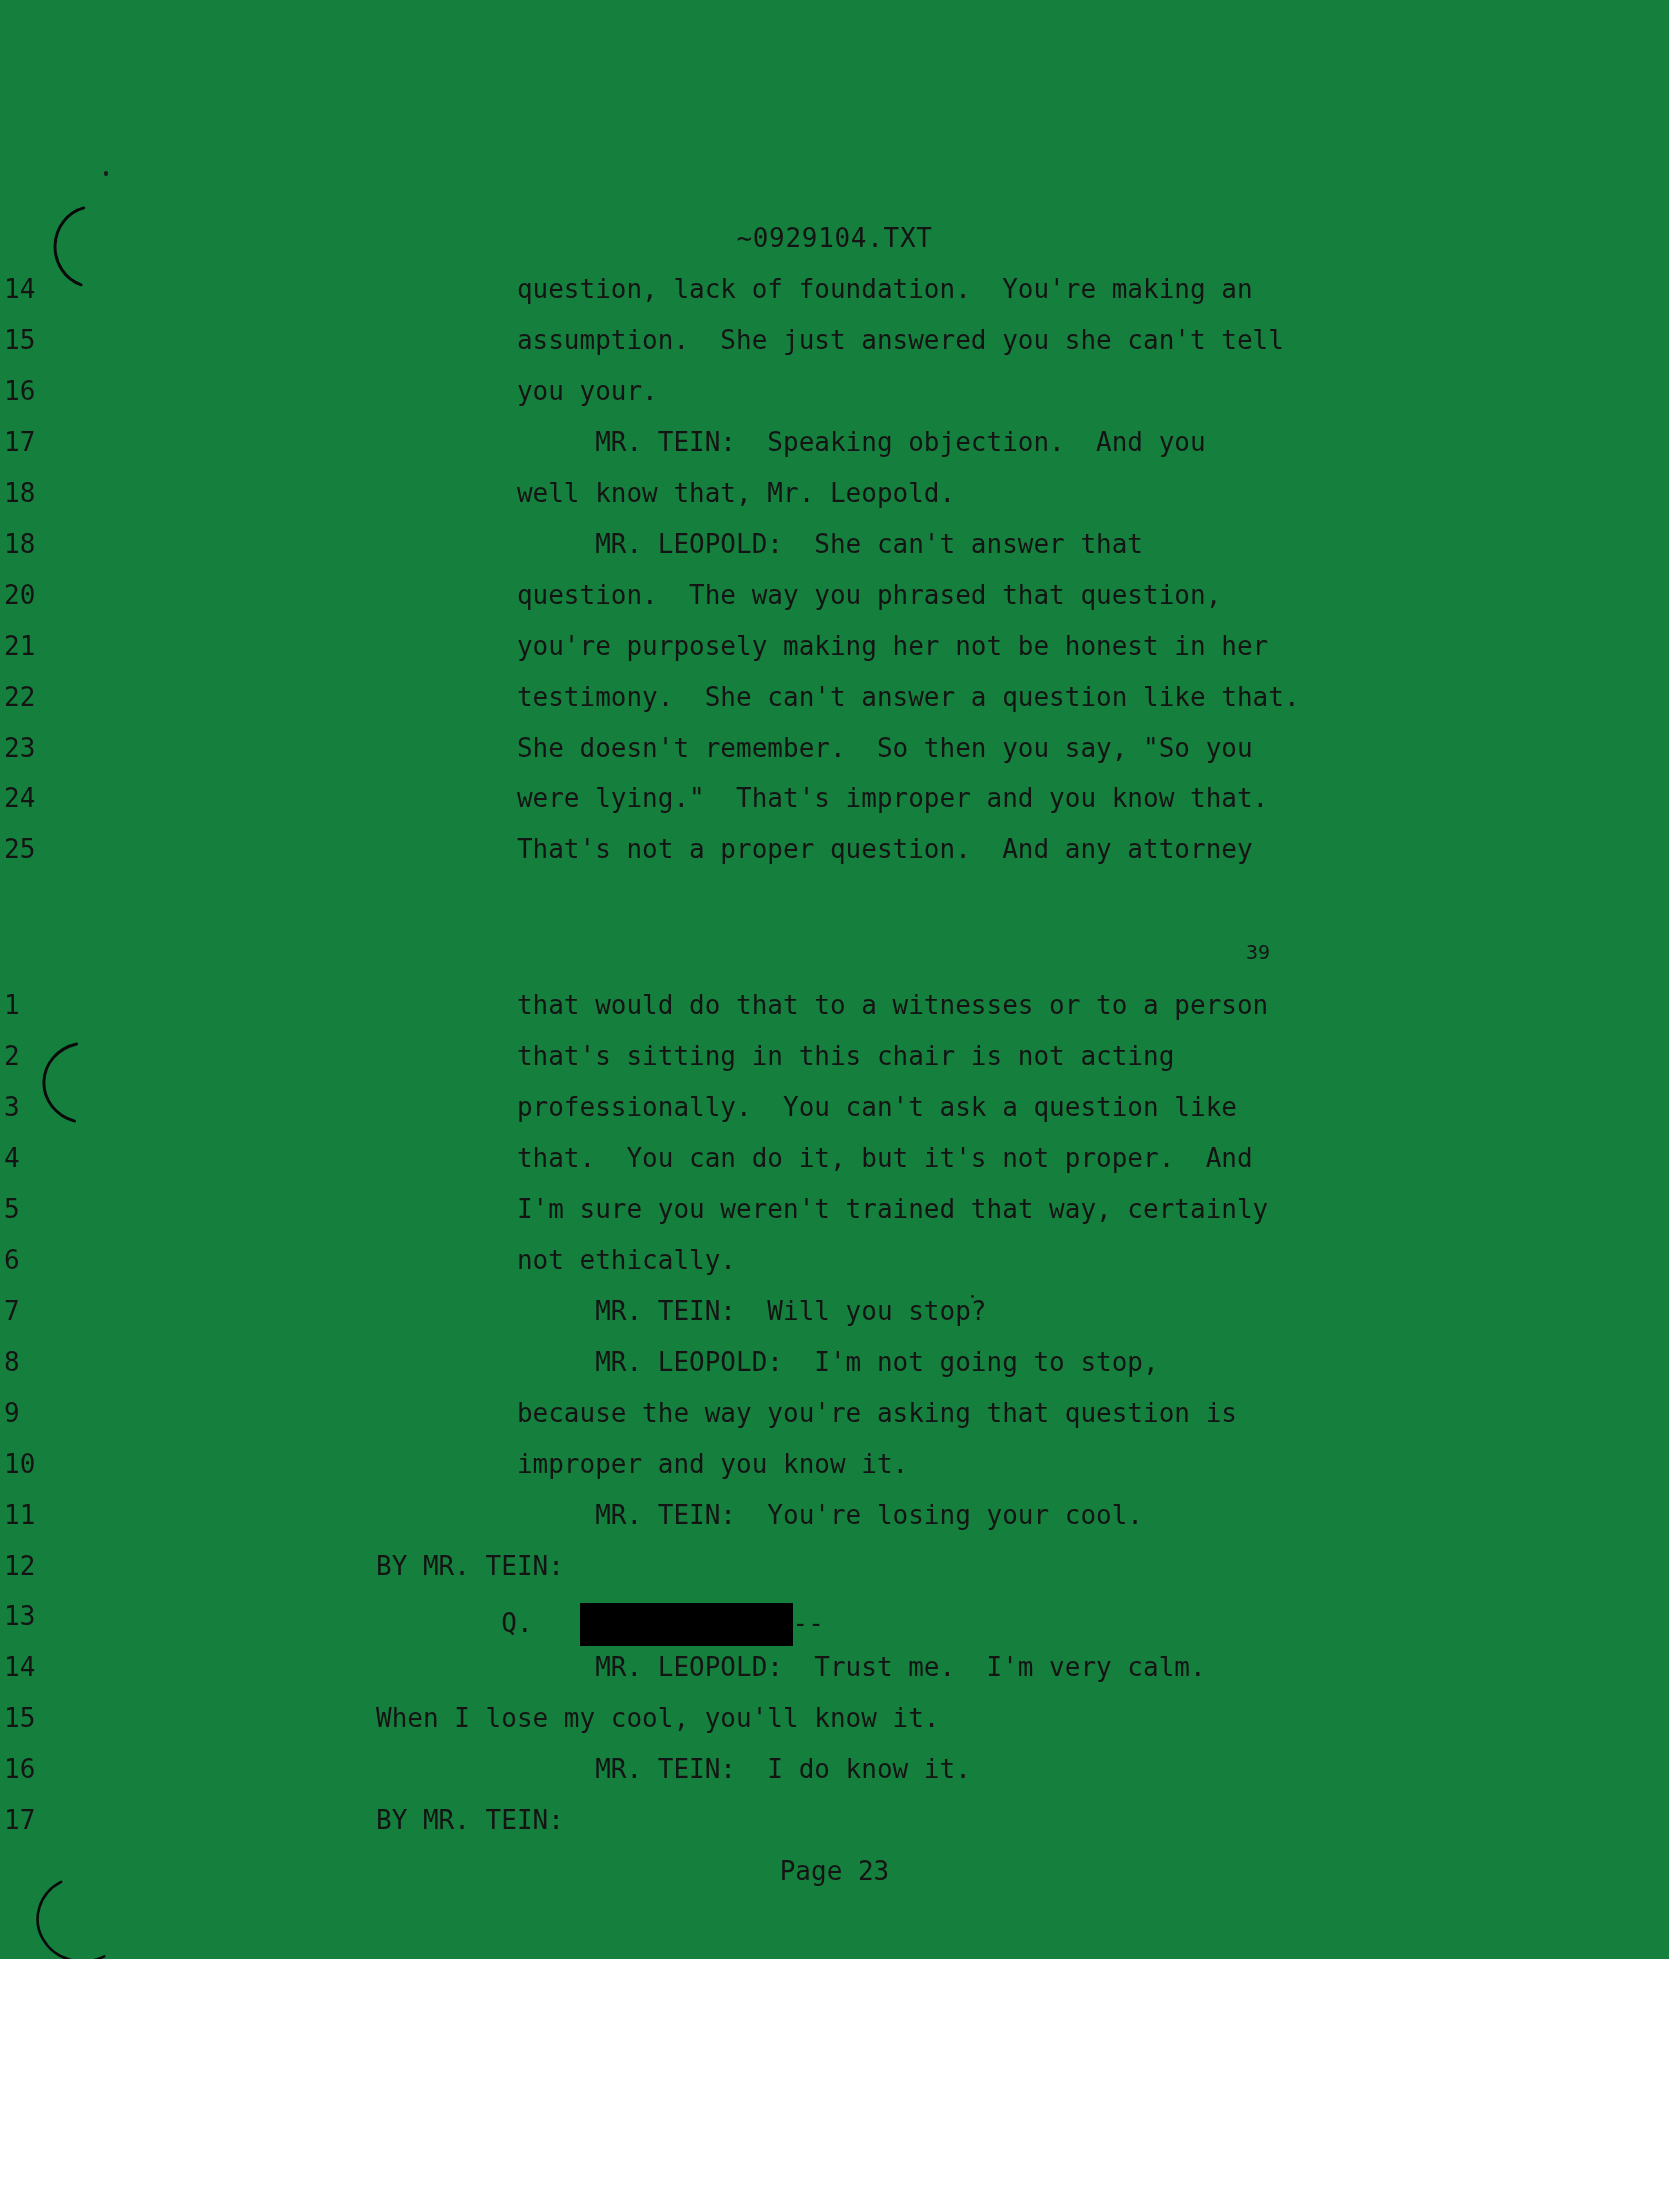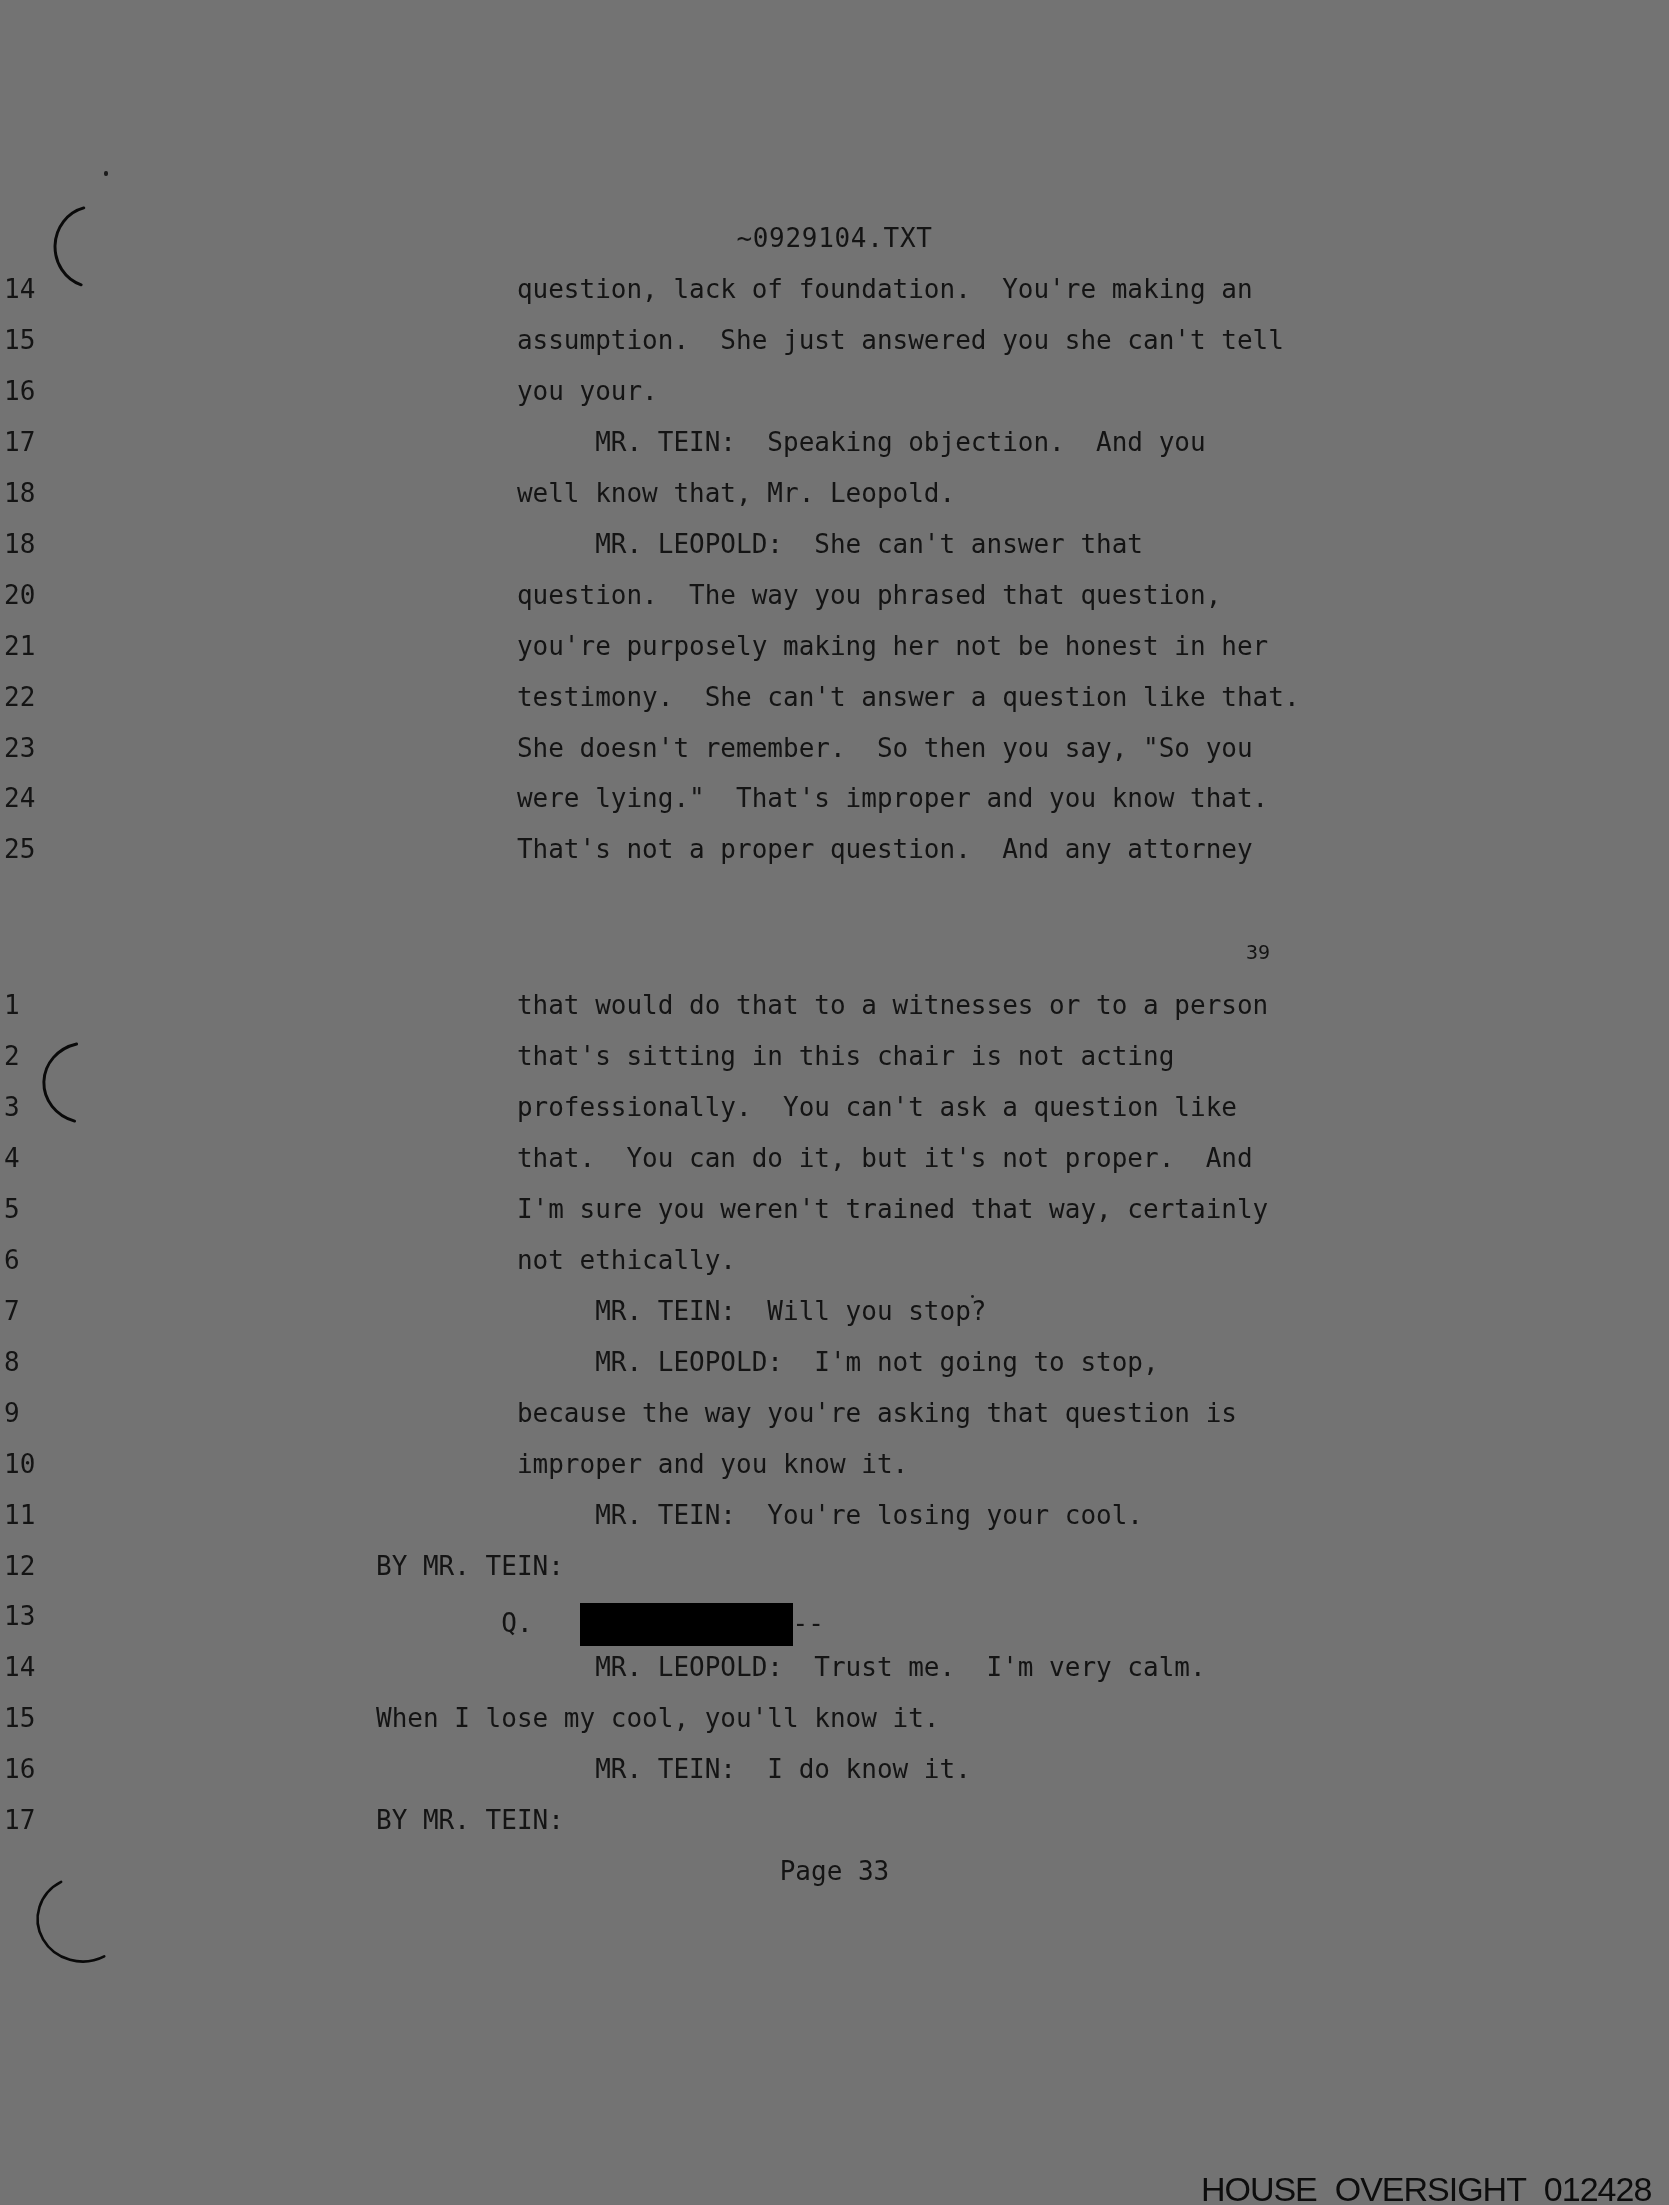--- a/index.html
+++ b/index.html
@@ -3,22 +3,22 @@
 <meta charset="utf-8">
 <style>
   html, body {
     margin: 0;
     padding: 0;
     background: #ffffff;
   }
   .page {
     position: relative;
     width: 1669px;
-    height: 2205px;
-    background: #737373;
+    height: 1959px;
+    background: #15803d;
     overflow: hidden;
     font-family: "DejaVu Sans Mono", "Liberation Mono", monospace;
     color: #141414;
   }
   .mono-line {
     position: absolute;
     left: 0;
     width: 1669px;
     font-size: 26px;
     line-height: 26px;
@@ -126,21 +126,21 @@
       <div class="mono-line" style="top: 1451px;"><span class="num">10</span><span class="txt">         improper and you know it.</span></div>
       <div class="mono-line" style="top: 1502px;"><span class="num">11</span><span class="txt">              MR. TEIN:  You're losing your cool.</span></div>
       <div class="mono-line" style="top: 1553px;"><span class="num">12</span><span class="txt">BY MR. TEIN:</span></div>
       <div class="mono-line" style="top: 1603px;"><span class="num">13</span><span class="txt">        Q.   <span class="redact"></span>--</span></div>
       <div class="mono-line" style="top: 1654px;"><span class="num">14</span><span class="txt">              MR. LEOPOLD:  Trust me.  I'm very calm.</span></div>
       <div class="mono-line" style="top: 1705px;"><span class="num">15</span><span class="txt">When I lose my cool, you'll know it.</span></div>
       <div class="mono-line" style="top: 1756px;"><span class="num">16</span><span class="txt">              MR. TEIN:  I do know it.</span></div>
       <div class="mono-line" style="top: 1807px;"><span class="num">17</span><span class="txt">BY MR. TEIN:</span></div>
     </div>
 
-  <div class="footer-page">Page 33</div>
+  <div class="footer-page">Page 23</div>
 
   <div class="bates">HOUSE_OVERSIGHT_012428</div>
 
   <svg class="scan-arc" style="left:19.6px; top:200px;" width="92" height="92" viewBox="0 0 140 140">
     <path d="M 97 12 A 58 61 0 0 0 93 129" fill="none" stroke="#0a0a0a" stroke-width="4.5" stroke-linecap="round"></path>
   </svg>
   <svg class="scan-arc" style="left:23px; top:1036px;" width="98" height="95" viewBox="0 0 150 145">
     <path d="M 82 12 A 65 61 0 0 0 79 130" fill="none" stroke="#0a0a0a" stroke-width="4.5" stroke-linecap="round"></path>
   </svg>
   <svg class="scan-arc" style="left:14.4px; top:1874px;" width="121" height="98" viewBox="0 0 185 150">

